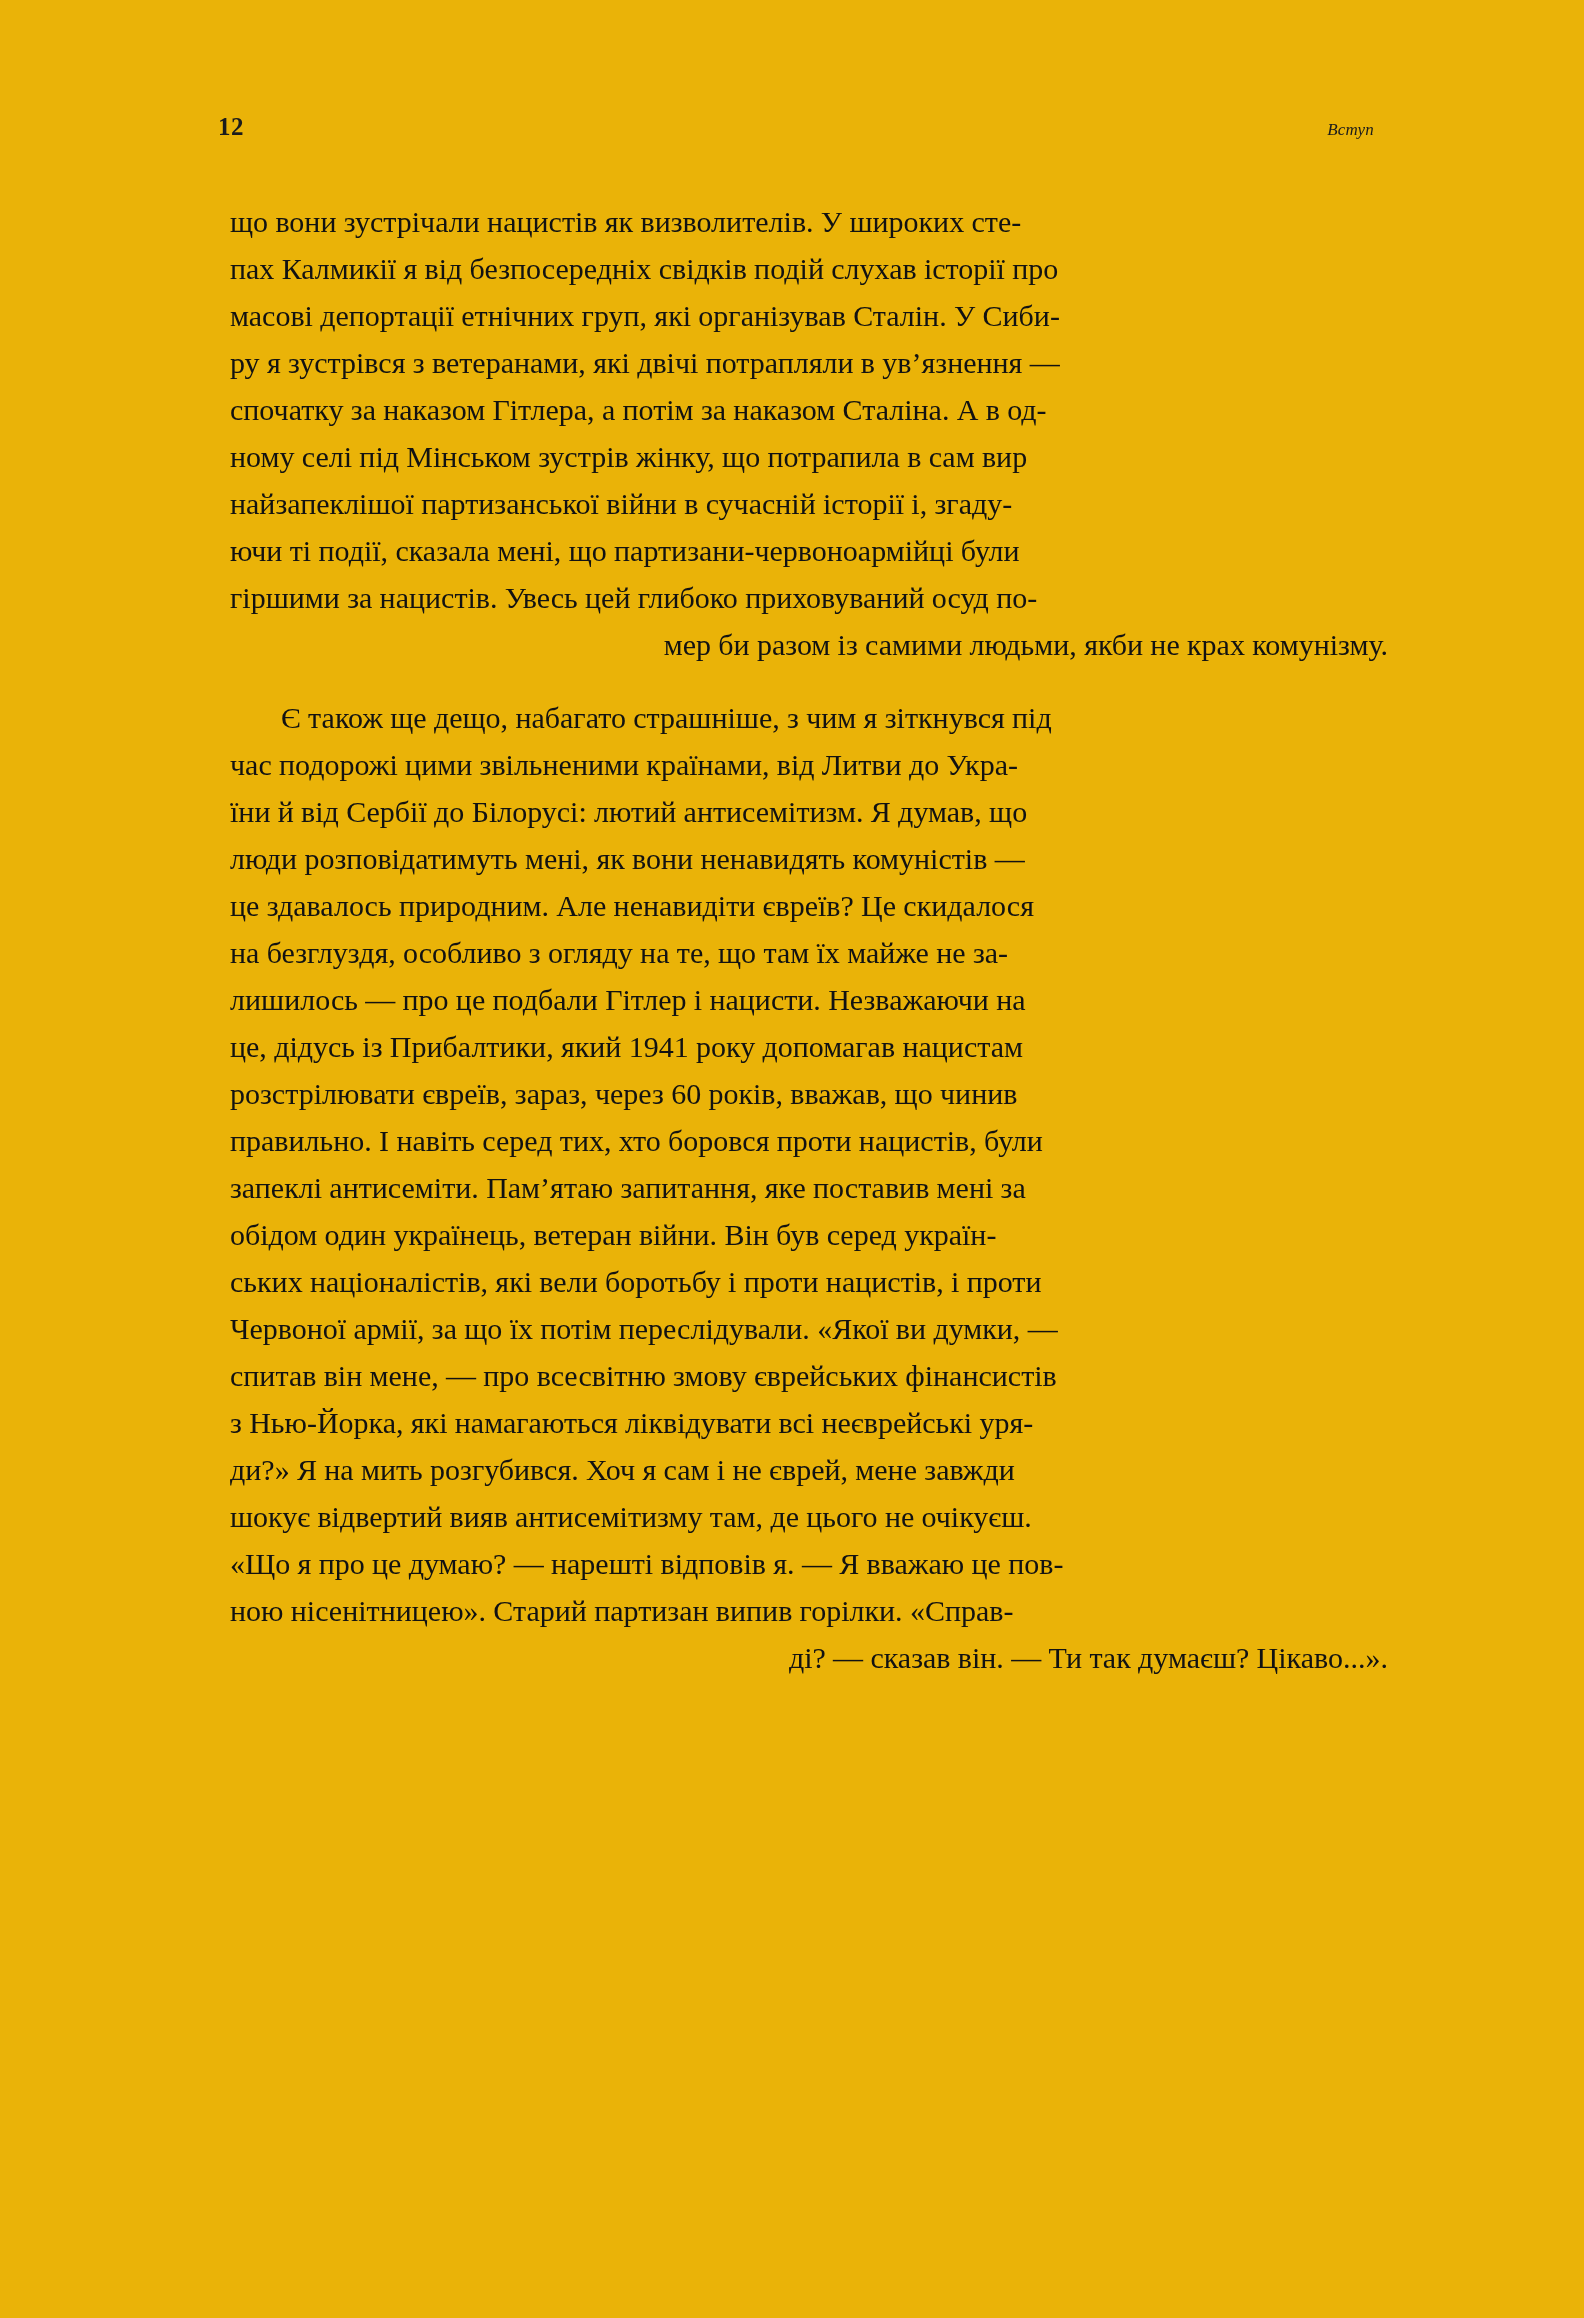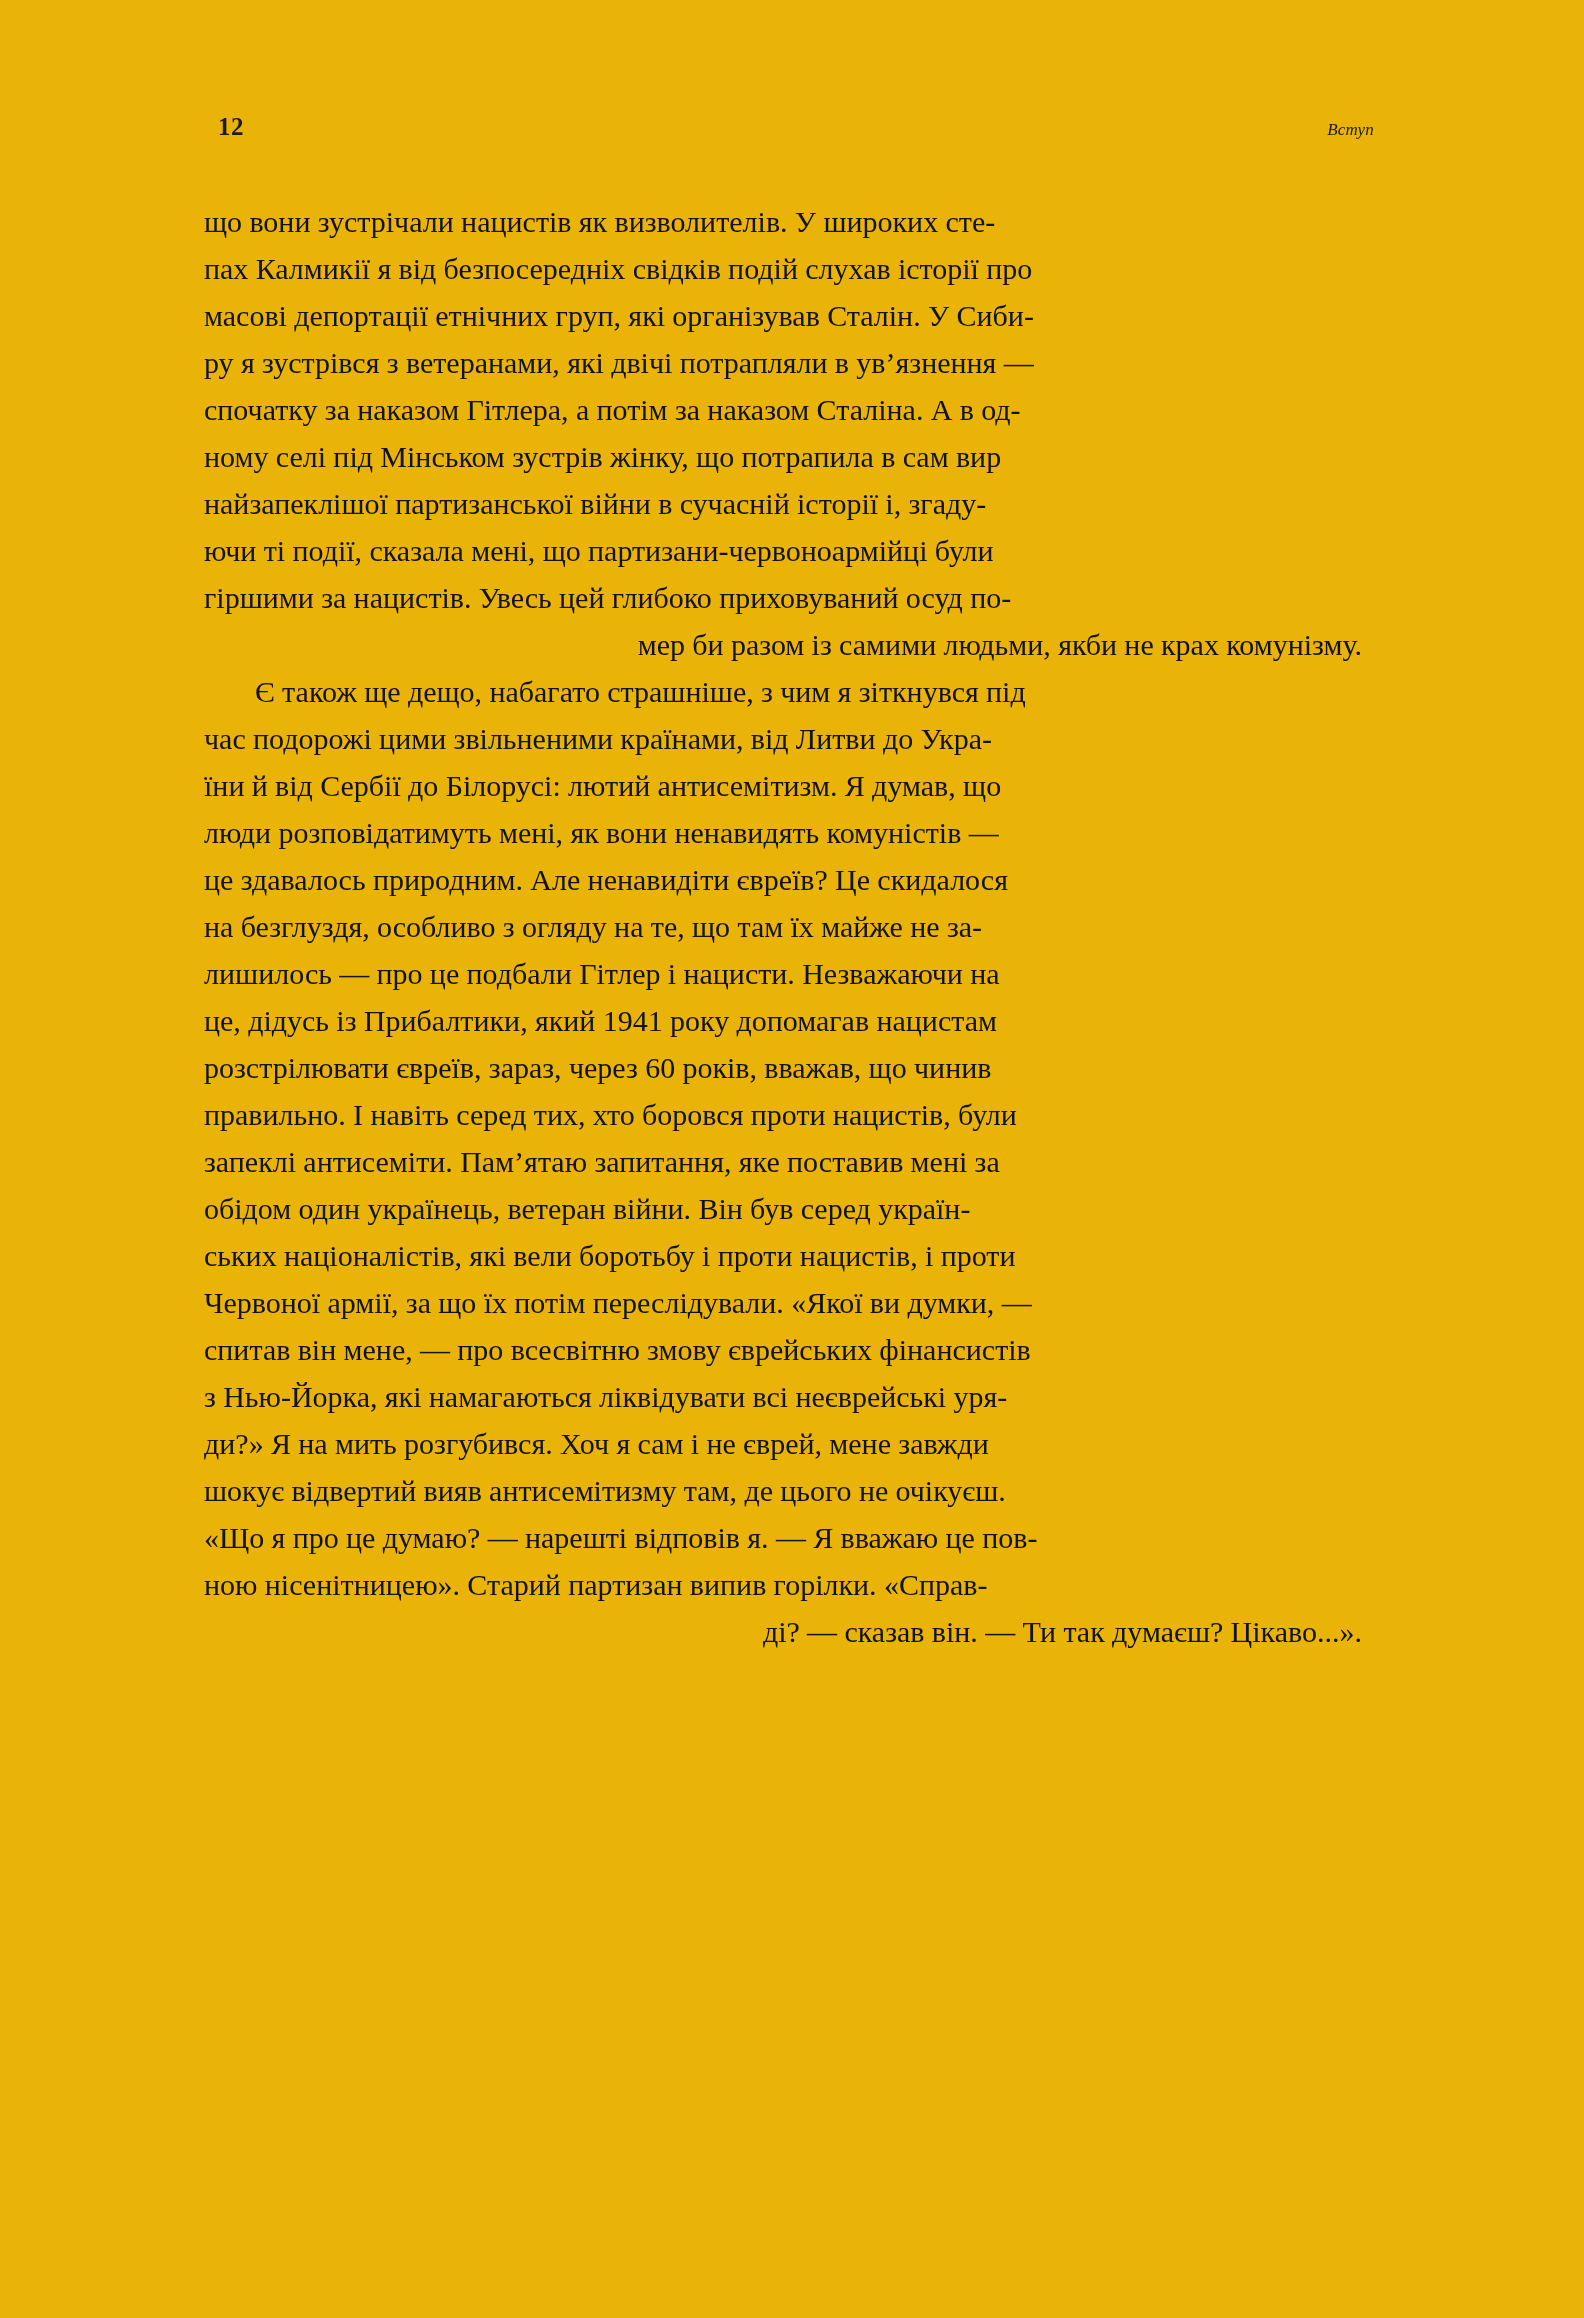--- a/index.html
+++ b/index.html
@@ -44,21 +44,21 @@
     font-style: italic;
     font-weight: 400;
     color: #1c1c1c;
     line-height: 1;
     letter-spacing: 0.2px;
   }
 
   
   .text-block {
     position: absolute;
-    left: 204px;
+    left: 230px;
     top: 198px;
     width: 1158px;
     font-family: "Liberation Serif", "DejaVu Serif", serif;
     font-size: 30px;
     line-height: 47px;
     color: #121212;
     text-align: justify;
     text-justify: inter-word;
     -webkit-hyphens: none;
     hyphens: none;
@@ -89,20 +89,21 @@
     width: 100%;
     height: 0;
   }
 
   .line.last {
     text-align: right;
   }
 
   .line.indent-first {
     text-indent: 51px;
+    margin-top: 26px;
   }
 </style>
 </head>
 <body>
 
 <div id="page">
 
   <div class="running-head">
     <span class="folio">12</span>
     <span class="head-title">Вступ</span>

